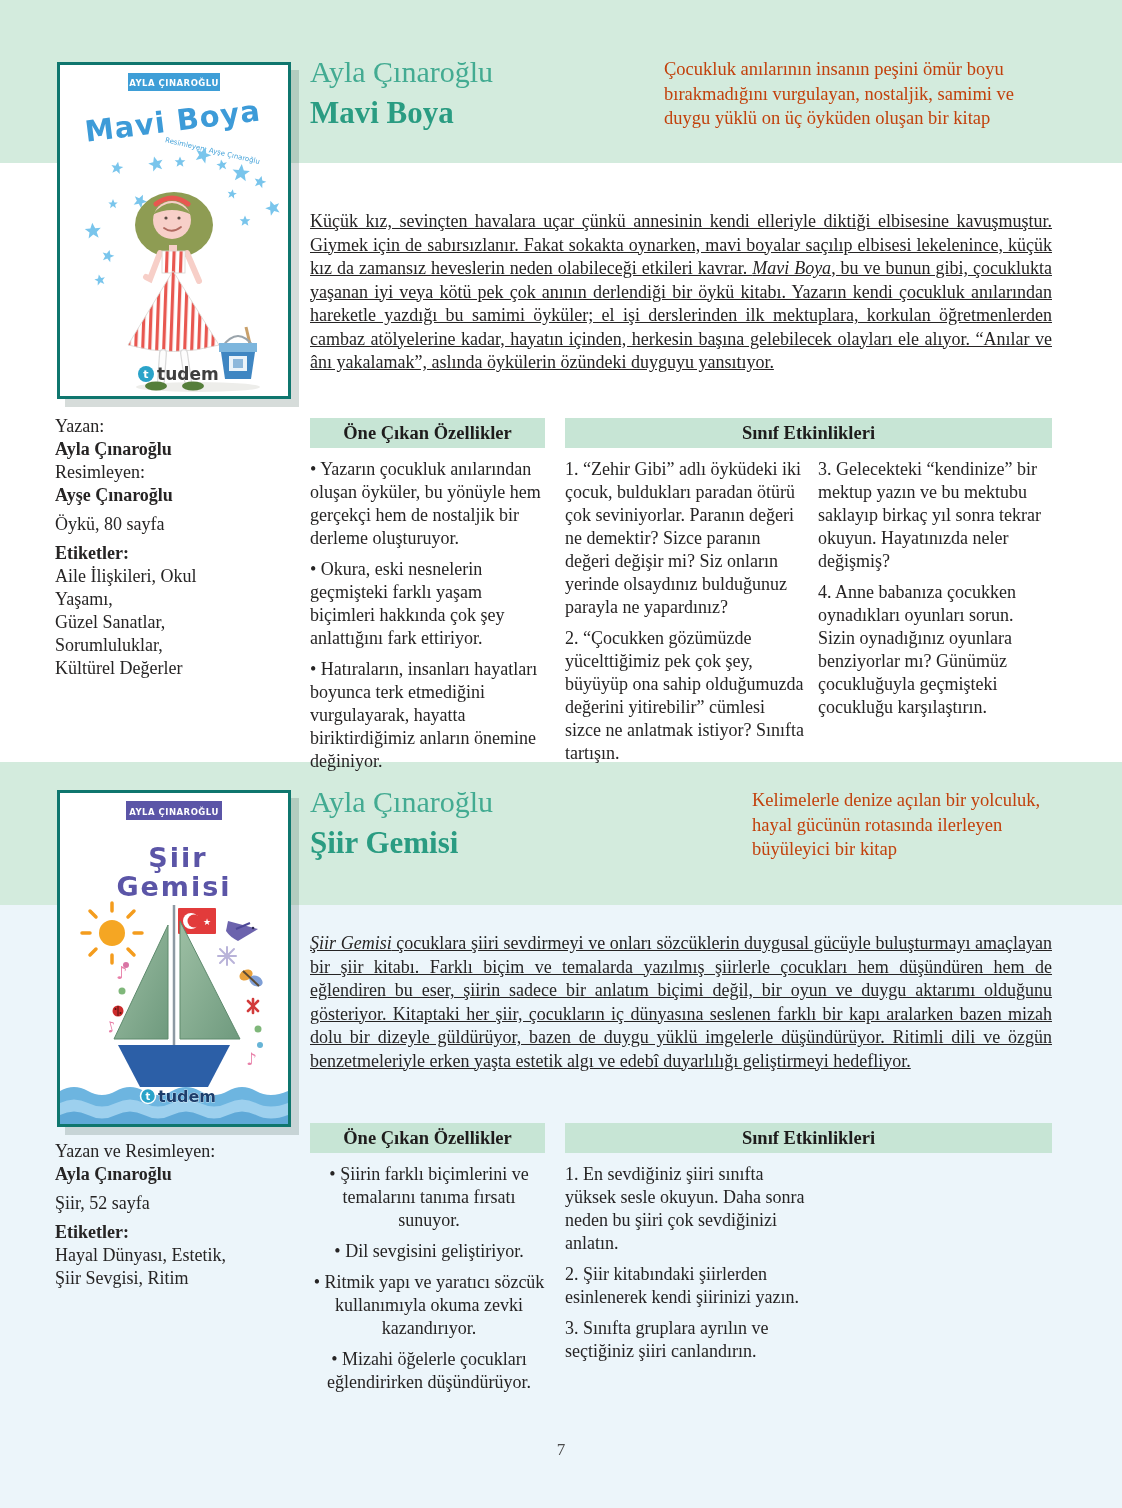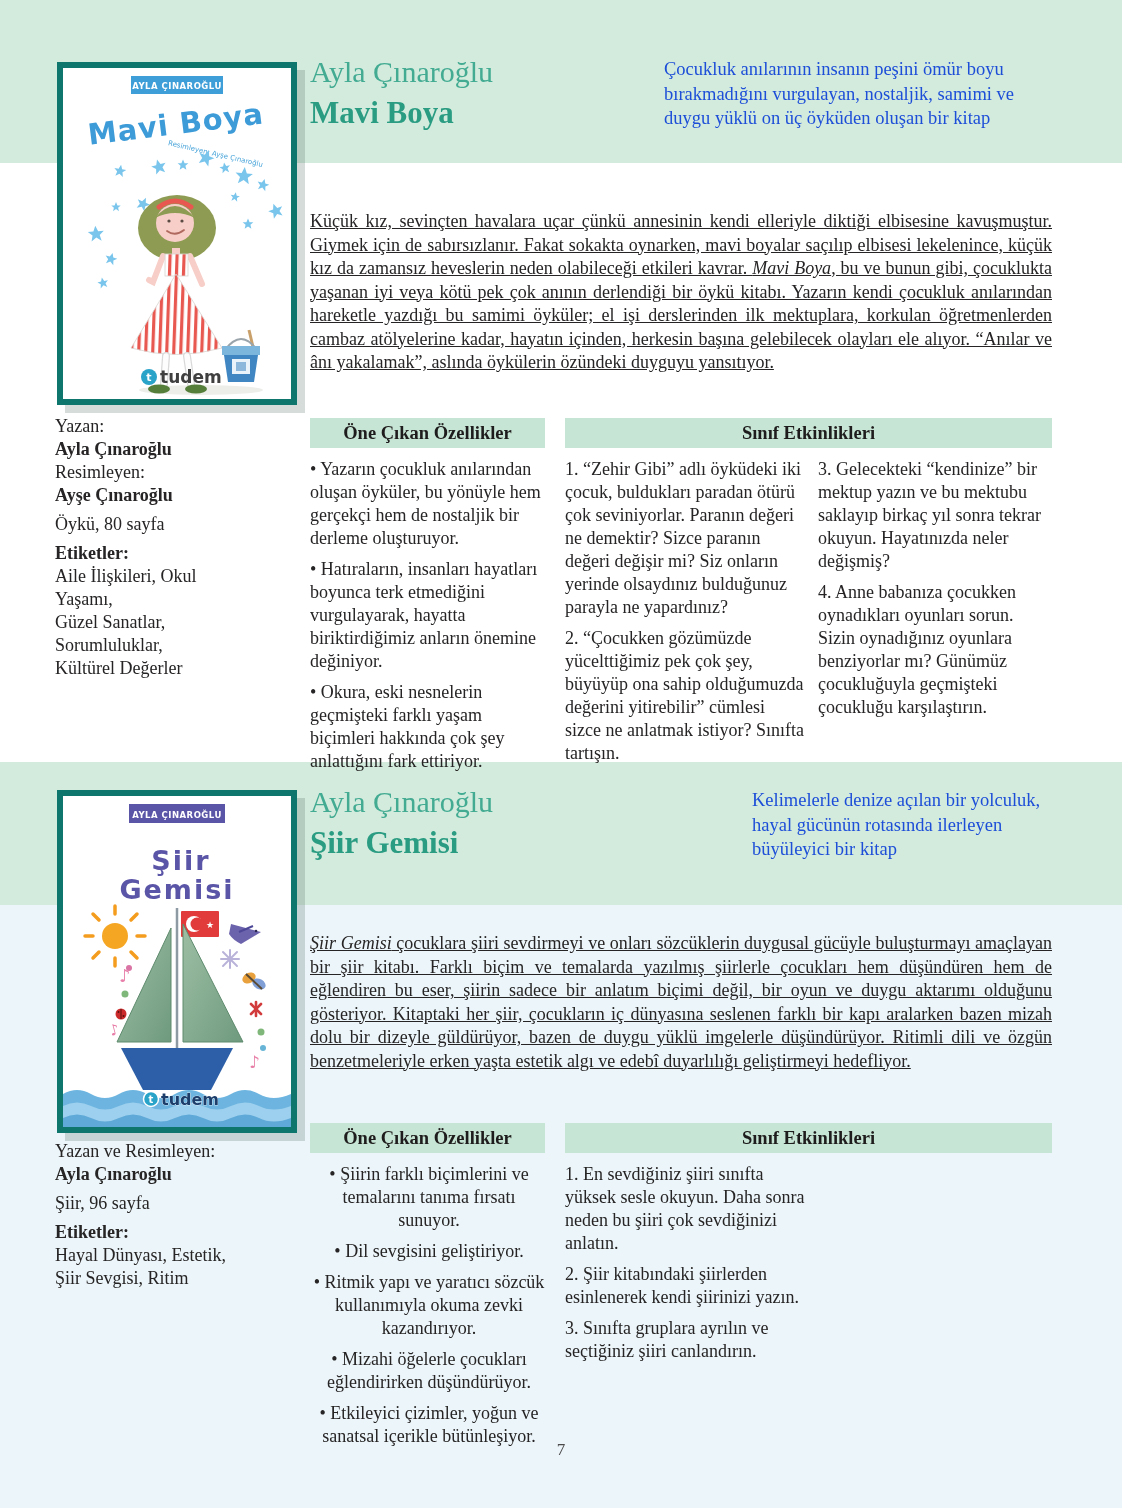--- a/index.html
+++ b/index.html
@@ -3,29 +3,29 @@
 <meta charset="utf-8">
 <style>
   html,body{margin:0;padding:0;background:#ffffff;}
   .page{position:relative;width:1122px;height:1508px;background:#ffffff;overflow:hidden;
         font-family:"Liberation Serif","DejaVu Serif",serif;color:#262424;}
   .band{position:absolute;left:0;width:1122px;background:#d3ebdd;}
   .band-top{top:0;height:163px;}
   .band-two{top:762px;height:143px;}
   .bg-blue{position:absolute;left:0;top:905px;width:1122px;height:603px;background:#ecf5fa;}
 
-  .cover{position:absolute;width:228px;height:331px;background:#4d7c0f;border:6px solid #0f766e;
+  .cover{position:absolute;width:228px;height:331px;background:#4d7c0f;border:3px solid #0f766e;
          box-shadow:8px 8px 0 rgba(70,95,88,.22);}
   .cover svg{display:block;width:100%;height:100%;}
 
   .titleblock{position:absolute;left:310px;width:360px;}
   .titleblock .author{font-size:30px;line-height:34px;color:#43ab92;}
   .titleblock .booktitle{font-size:31px;line-height:36px;font-weight:bold;color:#2a9c82;margin-top:6px;}
 
-  .tagline{position:absolute;font-size:18.5px;line-height:24.5px;color:#1d4ed8;}
+  .tagline{position:absolute;font-size:18.5px;line-height:24.5px;color:#c2410c;}
   .desc{position:absolute;left:310px;width:742px;font-size:18px;line-height:23.5px;text-align:justify;text-decoration:underline;}
   .desc i{font-style:italic;}
 
   .info{position:absolute;left:55px;width:245px;font-size:18px;line-height:23px;}
   .info .b{font-weight:bold;}
   .info .gap{margin-top:6px;}
   .info .pre{white-space:pre-line;}
 
   .secbar{position:absolute;height:30px;background:#c7e5d5;font-weight:bold;font-size:18.5px;
           line-height:30px;text-align:center;color:#1e1c1c;}
@@ -140,22 +140,22 @@
     <div class="pre">Aile İlişkileri, Okul
 Yaşamı,
 Güzel Sanatlar,
 Sorumluluklar,
 Kültürel Değerler</div>
   </div>
 
   <div class="secbar featbar" style="top:418px;">Öne Çıkan Özellikler</div>
   <div class="col featcol" style="top:458px;">
     <p>• Yazarın çocukluk anılarından oluşan öyküler, bu yönüyle hem gerçekçi hem de nostaljik bir derleme oluşturuyor.</p>
+    <p>• Okura, eski nesnelerin geçmişteki farklı yaşam biçimleri hakkında çok şey anlattığını fark ettiriyor.</p>
     <p>• Hatıraların, insanları hayatları boyunca terk etmediğini vurgulayarak, hayatta biriktirdiğimiz anların önemine değiniyor.</p>
-    <p>• Okura, eski nesnelerin geçmişteki farklı yaşam biçimleri hakkında çok şey anlattığını fark ettiriyor.</p>
   </div>
 
   <div class="secbar actbar" style="top:418px;">Sınıf Etkinlikleri</div>
   <div class="col actcol1" style="top:458px;">
     <p>1. “Zehir Gibi” adlı öyküdeki iki çocuk, buldukları paradan ötürü çok seviniyorlar. Paranın değeri ne demektir? Sizce paranın değeri değişir mi? Siz onların yerinde olsaydınız bulduğunuz parayla ne yapardınız?</p>
     <p>2. “Çocukken gözümüzde yücelttiğimiz pek çok şey, büyüyüp ona sahip olduğumuzda değerini yitirebilir” cümlesi sizce ne anlatmak istiyor? Sınıfta tartışın.</p>
   </div>
   <div class="col actcol2" style="top:458px;">
     <p>3. Gelecekteki “kendinize” bir mektup yazın ve bu mektubu saklayıp birkaç yıl sonra tekrar okuyun. Hayatınızda neler değişmiş?</p>
     <p>4. Anne babanıza çocukken oynadıkları oyunları sorun. Sizin oynadığınız oyunlara benziyorlar mı? Günümüz çocukluğuyla geçmişteki çocukluğu karşılaştırın.</p>
@@ -255,33 +255,32 @@
     <div class="booktitle">Şiir Gemisi</div>
   </div>
 
   <div class="tagline" style="left:752px;top:788px;width:310px;">Kelimelerle denize açılan bir yolculuk, hayal gücünün rotasında ilerleyen büyüleyici bir kitap</div>
 
   <p class="desc" style="top:932px;margin:0;"><span></span><i>Şiir Gemisi</i><span> çocuklara şiiri sevdirmeyi ve onları sözcüklerin duygusal gücüyle buluşturmayı amaçlayan bir şiir kitabı. Farklı biçim ve temalarda yazılmış şiirlerle çocukları hem düşündüren hem de eğlendiren bu eser, şiirin sadece bir anlatım biçimi değil, bir oyun ve duygu aktarımı olduğunu gösteriyor. Kitaptaki her şiir, çocukların iç dünyasına seslenen farklı bir kapı aralarken bazen mizah dolu bir dizeyle güldürüyor, bazen de duygu yüklü imgelerle düşündürüyor. Ritimli dili ve özgün benzetmeleriyle erken yaşta estetik algı ve edebî duyarlılığı geliştirmeyi hedefliyor.</span></p>
 
   <div class="info" style="top:1140px;">
     <div>Yazan ve Resimleyen:</div>
     <div class="b">Ayla Çınaroğlu</div>
-    <div class="gap">Şiir, 96 sayfa</div>
+    <div class="gap">Şiir, 52 sayfa</div>
     <div class="b gap">Etiketler:</div>
     <div class="pre">Hayal Dünyası, Estetik,
 Şiir Sevgisi, Ritim</div>
   </div>
 
   <div class="secbar featbar" style="top:1123px;">Öne Çıkan Özellikler</div>
   <div class="col featcol" style="top:1163px;text-align:center;">
     <p>• Şiirin farklı biçimlerini ve temalarını tanıma fırsatı sunuyor.</p>
     <p>• Dil sevgisini geliştiriyor.</p>
     <p>• Ritmik yapı ve yaratıcı sözcük kullanımıyla okuma zevki kazandırıyor.</p>
     <p>• Mizahi öğelerle çocukları eğlendirirken düşündürüyor.</p>
-    <p>• Etkileyici çizimler, yoğun ve sanatsal içerikle bütünleşiyor.</p>
   </div>
 
   <div class="secbar actbar" style="top:1123px;">Sınıf Etkinlikleri</div>
   <div class="col actcol1" style="top:1163px;">
     <p>1. En sevdiğiniz şiiri sınıfta yüksek sesle okuyun. Daha sonra neden bu şiiri çok sevdiğinizi anlatın.</p>
     <p>2. Şiir kitabındaki şiirlerden esinlenerek kendi şiirinizi yazın.</p>
     <p>3. Sınıfta gruplara ayrılın ve seçtiğiniz şiiri canlandırın.</p>
   </div>
 
   <div class="pagenum">7</div>

